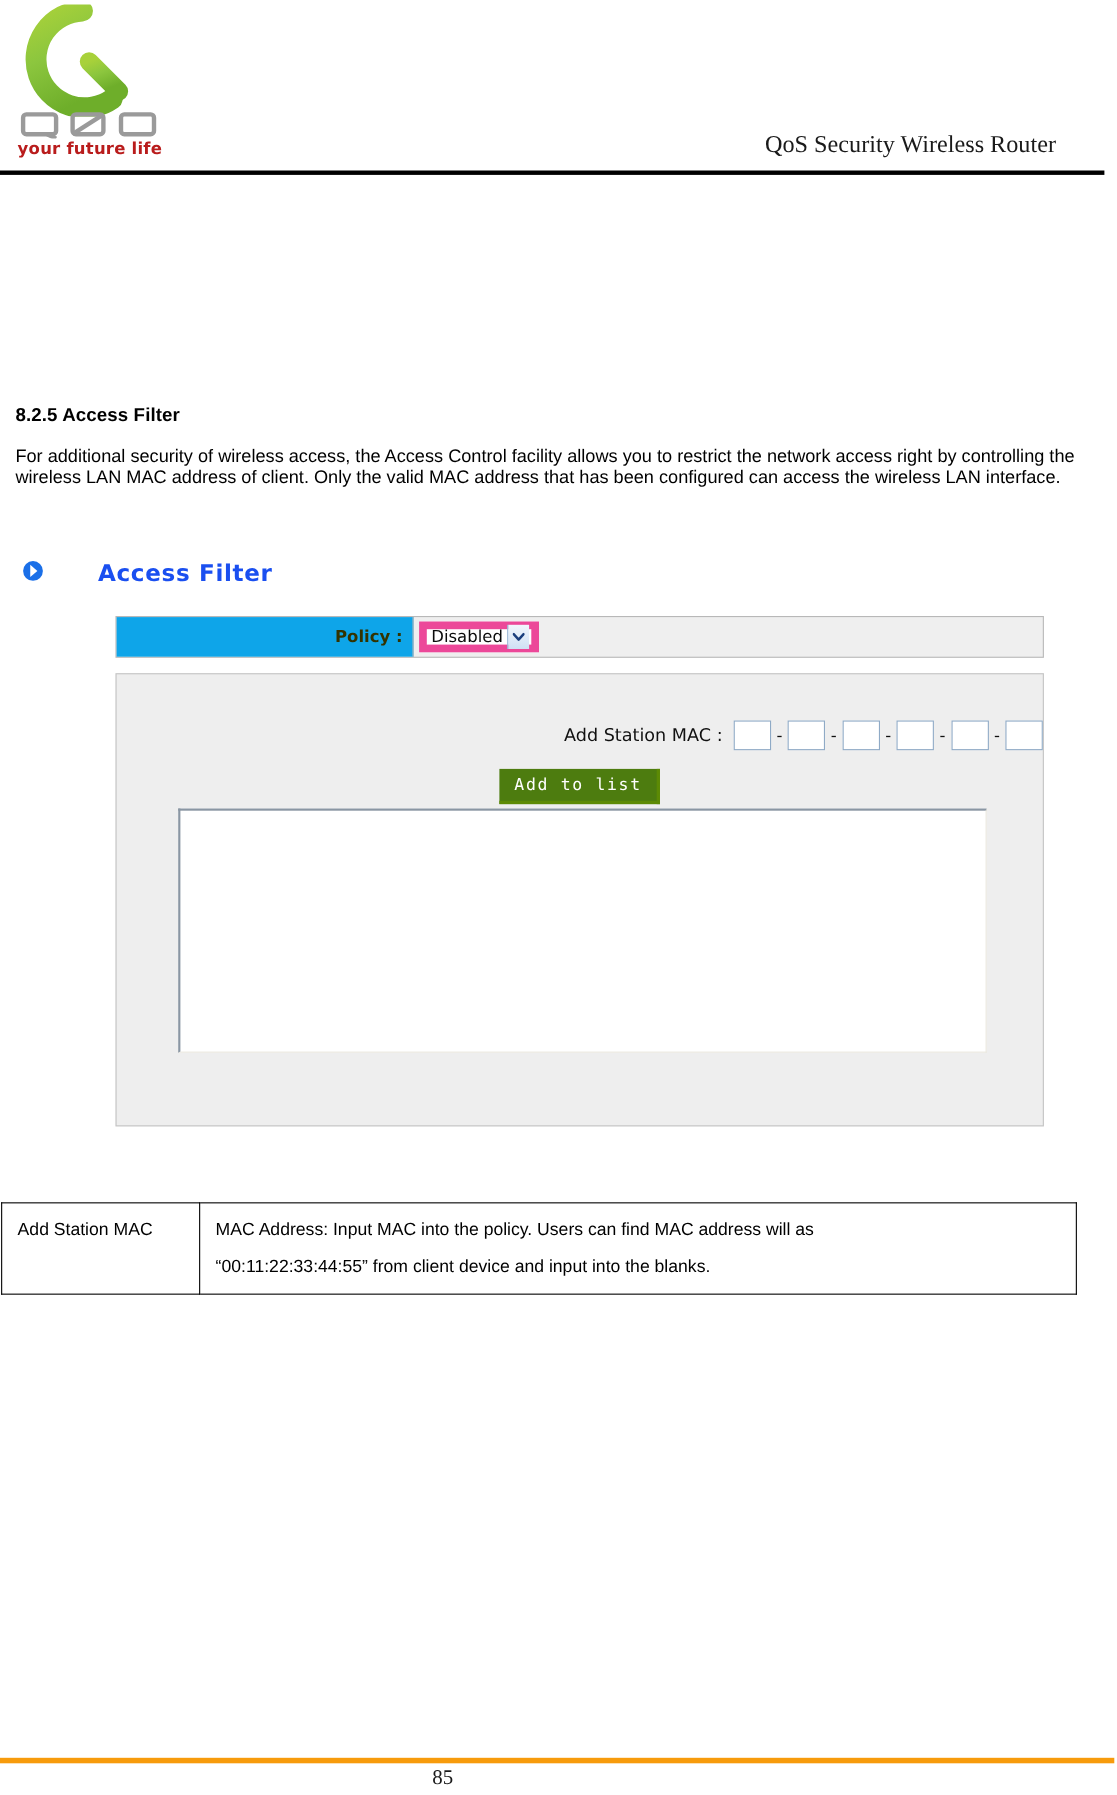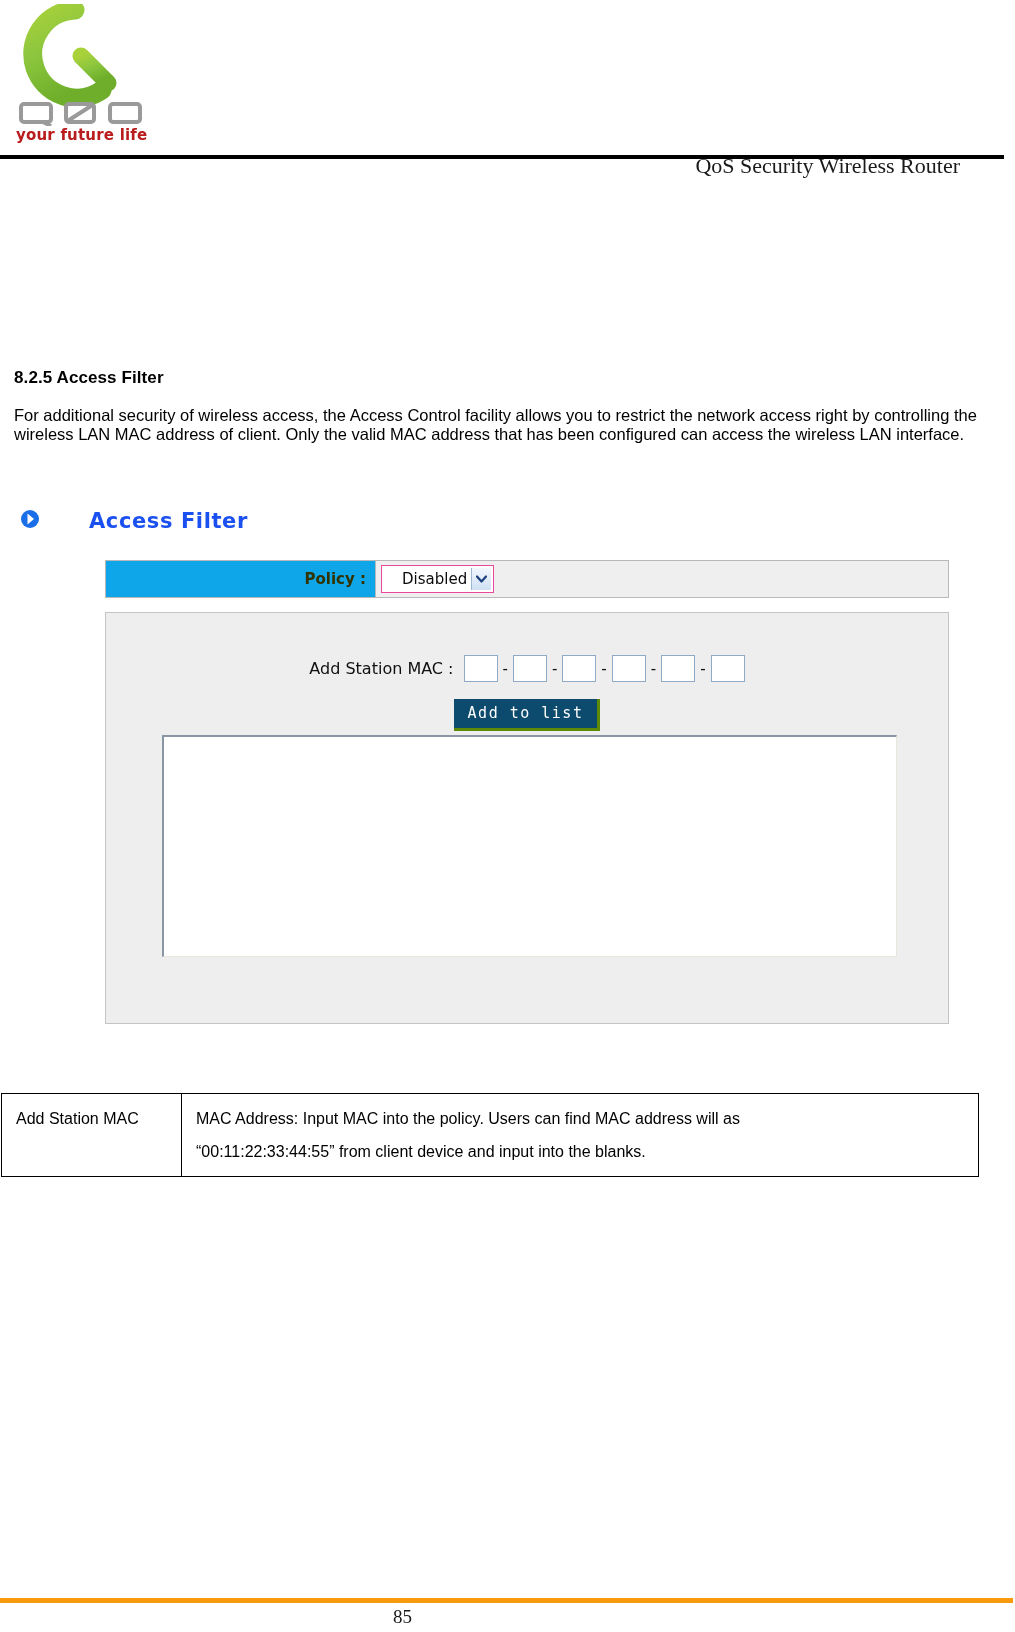--- a/index.html
+++ b/index.html
@@ -55,21 +55,20 @@
     white-space: nowrap;
   }
   .header-title {
     position: absolute;
     right: 55px;
     top: 118px;
     font-family: "Liberation Serif", serif;
     font-size: 22px;
     color: #1a1a1a;
     white-space: nowrap;
-    margin-top: 35px;
   }
   .header-rule {
     position: absolute;
     left: 0px;
     top: 155px;
     width: 1004px;
     height: 4px;
     background: #000000;
   }
 
@@ -148,24 +147,24 @@
   .policy-field-cell {
     flex: 1;
     display: flex;
     align-items: center;
     padding-left: 5px;
   }
   .select-box {
     height: 28px;
     min-width: 104px;
     background: #ffffff;
-    border: 1px solid #ec4899;
-    display: flex;
-    align-items: center;
-    padding: 0 2px 0 20px;
+    border: 7px solid #ec4899;
+    display: flex;
+    align-items: center;
+    padding: 0 2px 0 4px;
     gap: 4px;
   }
   .select-value {
     font-family: "DejaVu Sans", sans-serif;
     font-size: 15px;
     color: #0b0b0b;
     white-space: nowrap;
   }
   .select-arrow {
     width: 20px;
@@ -185,21 +184,21 @@
     height: 412px;
     background: #eeeeee;
     border: 1px solid #c4c4c4;
   }
   .mac-row {
     position: absolute;
     left: 0; right: 0;
     top: 42px;
     display: flex;
     align-items: center;
-    justify-content: center;
+    justify-content: flex-end;
     gap: 5px;
   }
   .mac-label {
     font-family: "DejaVu Sans", sans-serif;
     font-size: 16px;
     color: #101010;
     margin-right: 5px;
     white-space: nowrap;
   }
   .mac-input {
@@ -208,21 +207,21 @@
     background: #ffffff;
     border: 1px solid #8faac6;
   }
   .mac-sep {
     font-family: "DejaVu Sans", sans-serif;
     font-size: 15px;
     color: #101010;
   }
   .btn-green {
     display: inline-block;
-    background: #0c4a6e;
+    background: #4d7c0f;
     color: #ffffff;
     font-family: "DejaVu Sans Mono", monospace;
     font-size: 15px;
     letter-spacing: 1.5px;
     text-align: center;
     border-right: 3px solid #5d8a05;
     border-bottom: 3px solid #5d8a05;
     padding: 5px 14px 6px;
     white-space: nowrap;
   }

